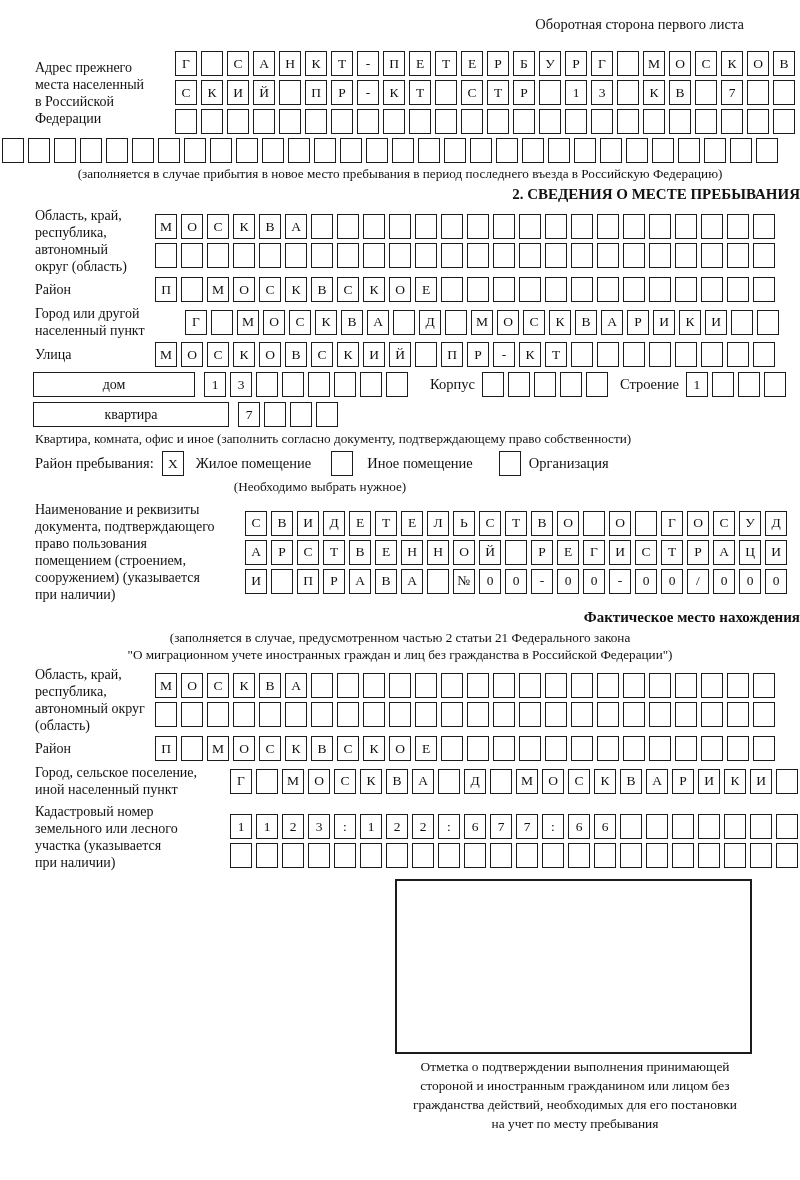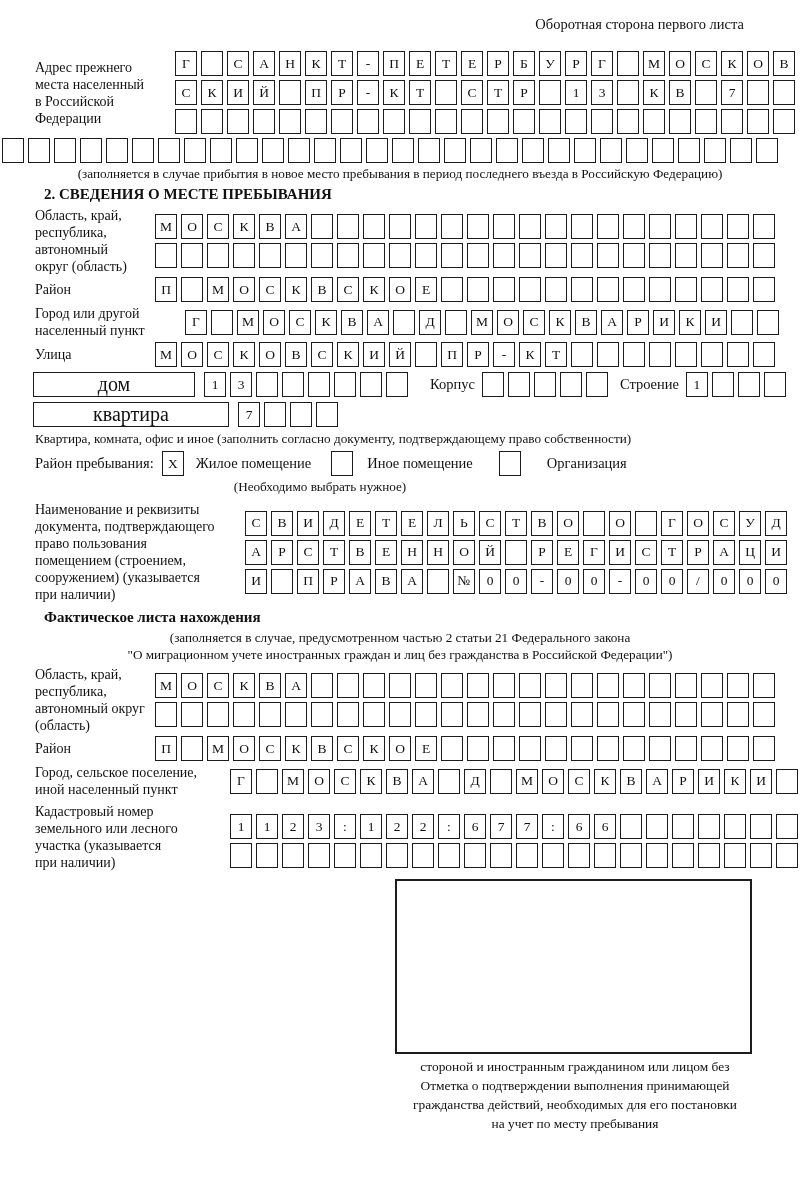--- a/index.html
+++ b/index.html
@@ -19,24 +19,24 @@
 
   .cells{display:flex;gap:4px;}
   .cell{flex:0 0 auto;width:22px;height:25px;box-sizing:border-box;border:1.8px solid #1c1c1c;
         display:flex;align-items:center;justify-content:center;
         font-size:13.5px;line-height:1;background:#fff;}
 
   .note{font-size:13.2px;line-height:17px;}
   .note.center{text-align:center;}
   .note.ind{padding-left:35px;}
 
-  .title{font-weight:bold;font-size:15px;text-align:left;padding-left:44px;}
+  .title{font-weight:bold;font-size:15px;text-align:right;padding-left:44px;}
 
   .wbox{box-sizing:border-box;border:1.8px solid #1c1c1c;height:25px;display:flex;
-        align-items:center;justify-content:center;font-size:20px;background:#fff;}
+        align-items:center;justify-content:center;font-size:14px;background:#fff;}
 
   .inline{display:flex;align-items:center;}
   .stay-lbl{font-size:14.5px;}
   .opt-lbl{font-size:14.5px;}
 
   .stamp{box-sizing:border-box;border:2px solid #1c1c1c;width:357px;height:175px;margin-left:395px;background:#fff;}
   .caption{margin-left:350px;width:450px;text-align:center;font-size:13.4px;line-height:19px;}
 
   .mt2{margin-top:2px;}.mt3{margin-top:3px;}.mt4{margin-top:4px;}.mt5{margin-top:5px;}
   .mt6{margin-top:6px;}.mt8{margin-top:8px;}
@@ -367,21 +367,21 @@
   </div>
   <div class="note ind mt3">Квартира, комната, офис и иное (заполнить согласно документу, подтверждающему право собственности)</div>
 
   <div class="inline mt4" style="padding-left:35px;">
     <div class="stay-lbl">Район пребывания:</div>
     <div class="cell" style="margin-left:8px;">X</div>
     <div class="opt-lbl" style="margin-left:12px;">Жилое помещение</div>
     <div class="cell" style="margin-left:20px;"></div>
     <div class="opt-lbl" style="margin-left:14px;">Иное помещение</div>
     <div class="cell" style="margin-left:26px;"></div>
-    <div class="opt-lbl" style="margin-left:26px;">Организация</div>
+    <div class="opt-lbl" style="margin-left:8px;">Организация</div>
   </div>
   <div class="note mt2" style="width:640px;text-align:center;">(Необходимо выбрать нужное)</div>
 
   <div class="blk mt6">
     <div class="lbl w245">
       <div>Наименование и реквизиты</div>
       <div>документа, подтверждающего</div>
       <div>право пользования</div>
       <div>помещением (строением,</div>
       <div>сооружением) (указывается</div>
@@ -453,21 +453,21 @@
           <span class="cell">0</span>
           <span class="cell">0</span>
           <span class="cell">/</span>
           <span class="cell">0</span>
           <span class="cell">0</span>
           <span class="cell">0</span>
         </div>
     </div>
   </div>
 
-  <div class="title mt6">Фактическое листа нахождения</div>
+  <div class="title mt6">Фактическое место нахождения</div>
   <div class="note center mt3">(заполняется в случае, предусмотренном частью 2 статьи 21 Федерального закона</div>
   <div class="note center">"О миграционном учете иностранных граждан и лиц без гражданства в Российской Федерации")</div>
 
   <div class="blk mt3">
     <div class="lbl w155">
       <div>Область, край,</div>
       <div>республика,</div>
       <div>автономный округ</div>
       <div>(область)</div>
     </div>
@@ -642,19 +642,19 @@
           <span class="cell"></span>
           <span class="cell"></span>
           <span class="cell"></span>
           <span class="cell"></span>
         </div>
     </div>
   </div>
 
   <div class="stamp mt8"></div>
   <div class="caption mt3">
+    <div>Отметка о подтверждении выполнения принимающей</div>
     <div>стороной и иностранным гражданином или лицом без</div>
-    <div>Отметка о подтверждении выполнения принимающей</div>
     <div>гражданства действий, необходимых для его постановки</div>
     <div>на учет по месту пребывания</div>
   </div>
 
 </div>
 
 </body></html>

